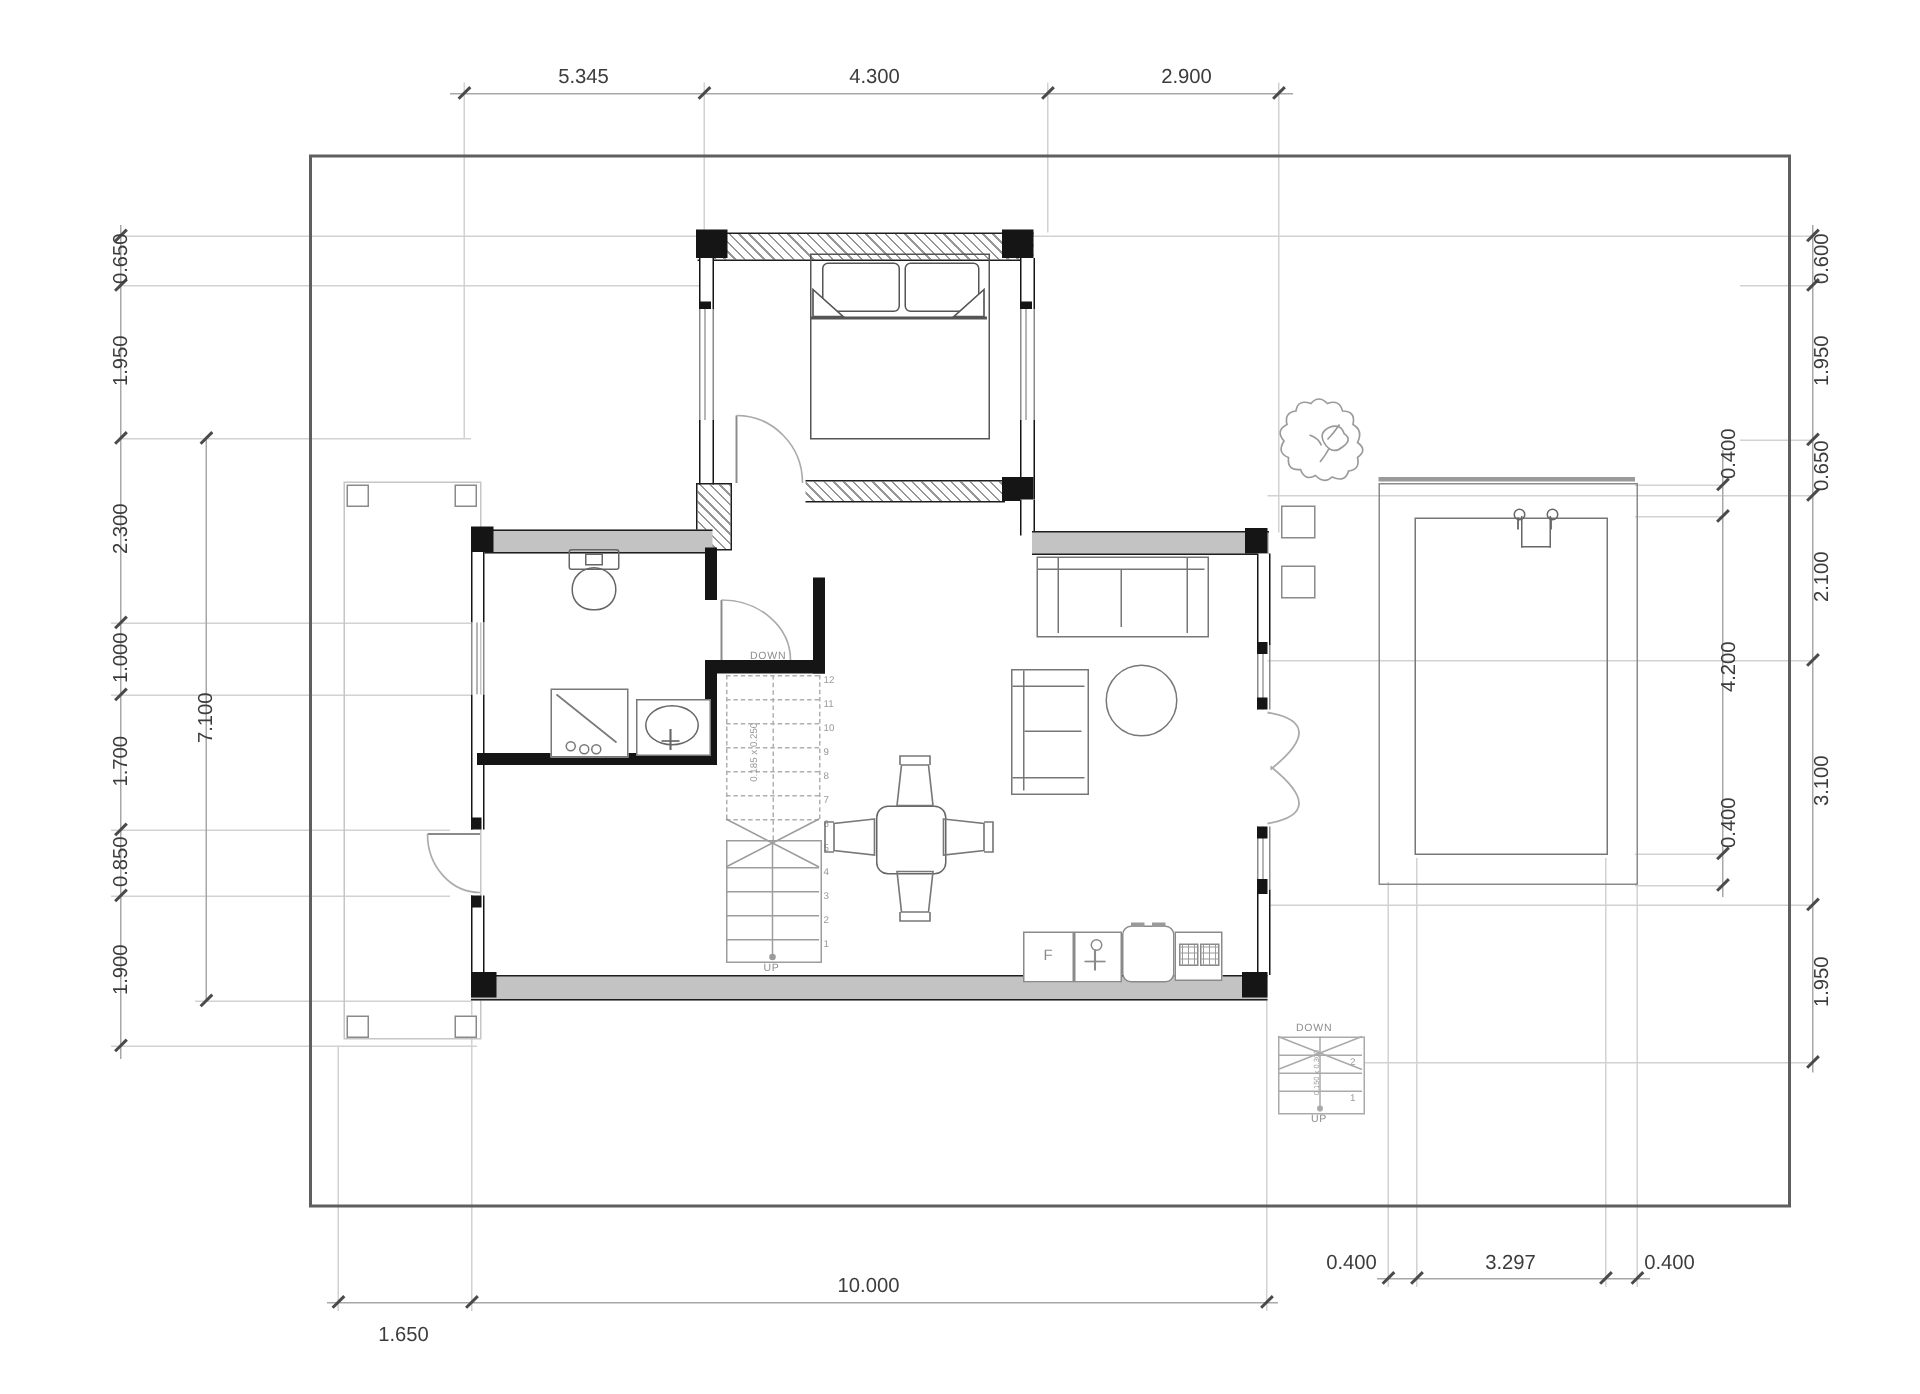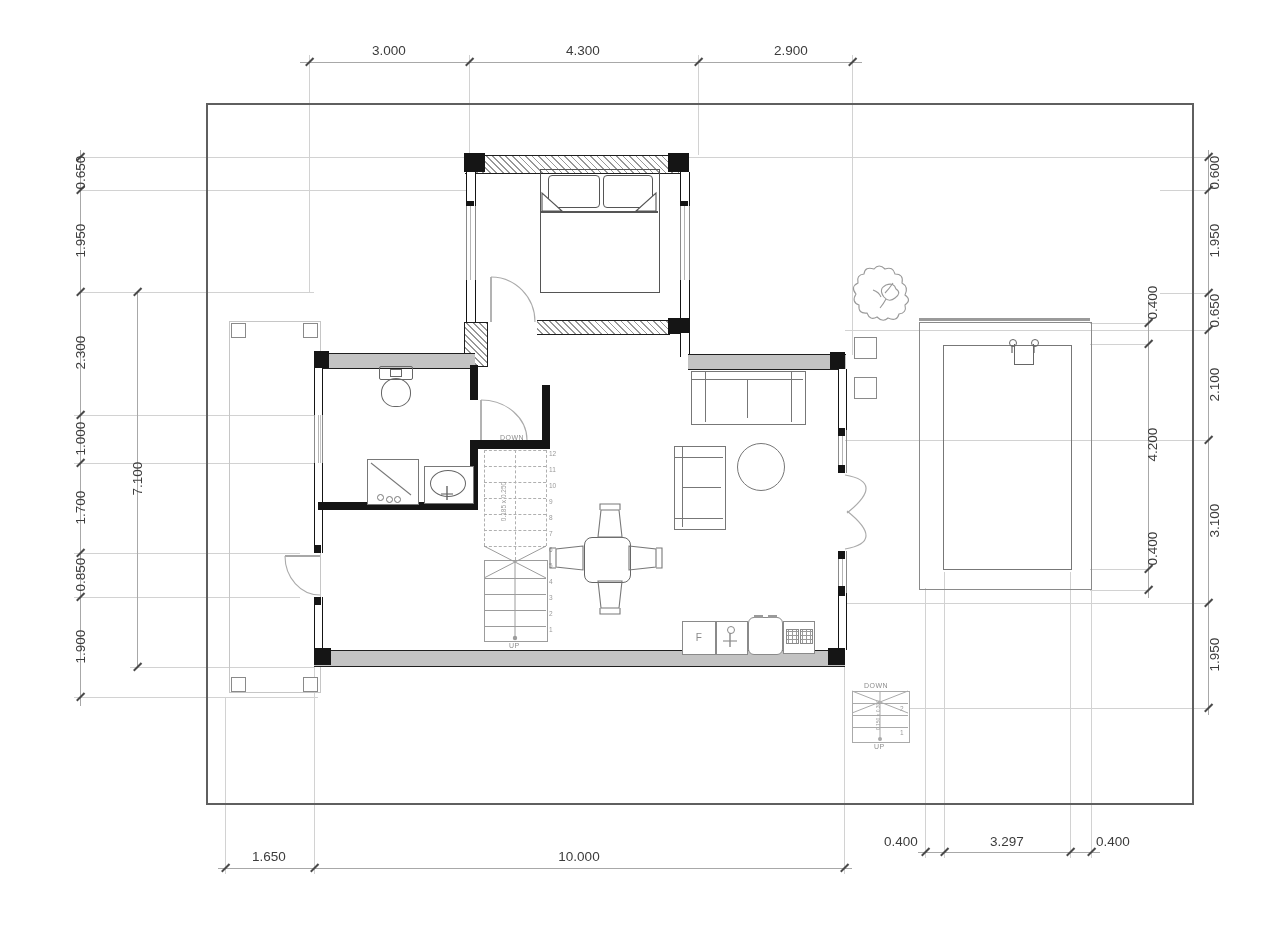--- a/index.html
+++ b/index.html
@@ -267,29 +267,29 @@
       <path d="M884,297 q-6,-8 2,-12 q8,-3 10,4 q6,4 -1,9 q-6,5 -11,-1 Z"></path>
       <path d="M873,290 q6,2 8,7 M893,283 q-4,6 -8,10 M880,308 q4,-5 6,-9"></path>
     </g>
   </svg>
 
   <div class="a dline" style="left:300px;top:62px;width:562px;height:1px;"></div>
   <div class="a tick" style="left:303.5px;top:61.2px;"></div>
   <div class="a tick" style="left:463.5px;top:61.2px;"></div>
   <div class="a tick" style="left:692.5px;top:61.2px;"></div>
   <div class="a tick" style="left:846.5px;top:61.2px;"></div>
-  <div class="a dimtxt" style="left:354px;top:43px;width:70px;">3.000</div>
+  <div class="a dimtxt" style="left:354px;top:43px;width:70px;">5.345</div>
   <div class="a dimtxt" style="left:548px;top:43px;width:70px;">4.300</div>
   <div class="a dimtxt" style="left:756px;top:43px;width:70px;">2.900</div>
 
   <div class="a dline" style="left:218px;top:868px;width:634px;height:1px;"></div>
   <div class="a tick" style="left:219.5px;top:867.2px;"></div>
   <div class="a tick" style="left:308.5px;top:867.2px;"></div>
   <div class="a tick" style="left:838.5px;top:867.2px;"></div>
-  <div class="a dimtxt" style="left:234px;top:849px;width:70px;">1.650</div>
+  <div class="a dimtxt" style="left:234px;top:882px;width:70px;">1.650</div>
   <div class="a dimtxt" style="left:544px;top:849px;width:70px;">10.000</div>
 
   <div class="a dline" style="left:918px;top:852px;width:182px;height:1px;"></div>
   <div class="a tick" style="left:919.5px;top:851.2px;"></div>
   <div class="a tick" style="left:938.5px;top:851.2px;"></div>
   <div class="a tick" style="left:1064.5px;top:851.2px;"></div>
   <div class="a tick" style="left:1085.5px;top:851.2px;"></div>
   <div class="a dimtxt" style="left:866px;top:834px;width:70px;">0.400</div>
   <div class="a dimtxt" style="left:972px;top:834px;width:70px;">3.297</div>
   <div class="a dimtxt" style="left:1078px;top:834px;width:70px;">0.400</div>

